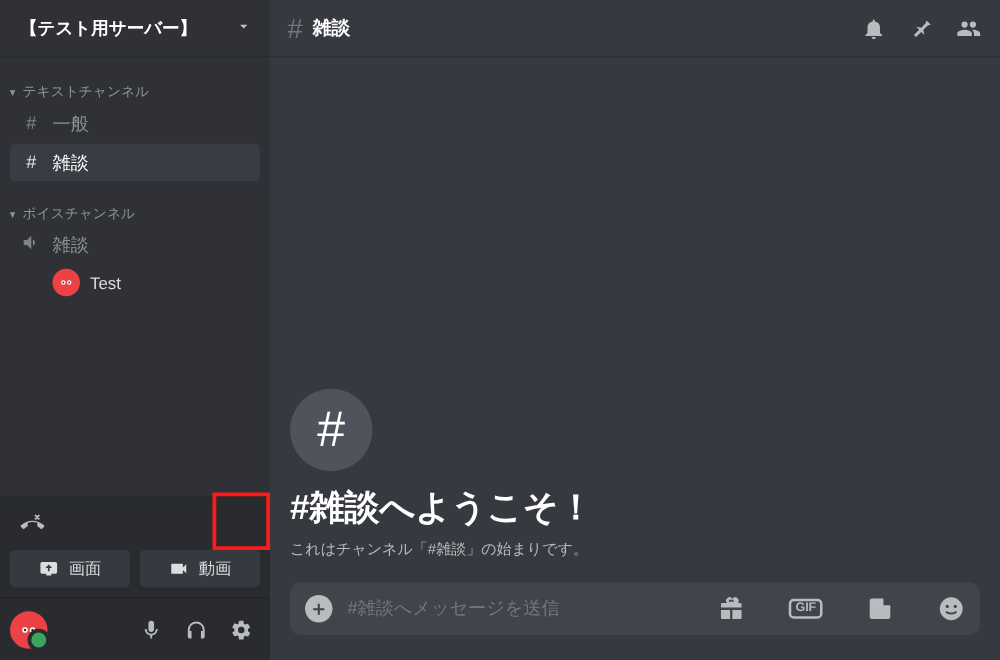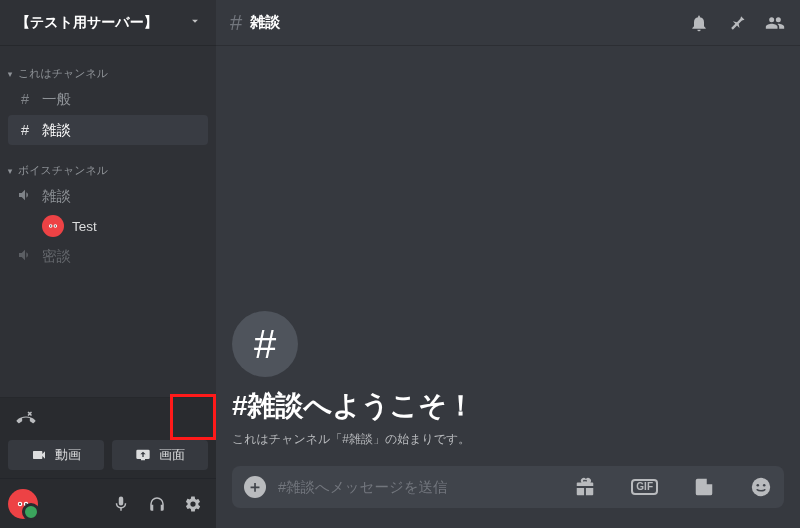--- a/index.html
+++ b/index.html
@@ -74,21 +74,21 @@
       <span class="chev">
         <svg width="14" height="14" viewBox="0 0 24 24">
             <path d="M7 10l5 5 5-5z"></path>
           </svg>
       </span>
     </div>
 
     <div class="channels">
       <div class="cat">
         <span class="arrow">▾</span>
-        <span>これはチャンネル</span>
+        <span>テキストチャンネル</span>
       </div>
       <div class="channel">
         <span class="hash">#</span>
         <span>一般</span>
       </div>
       <div class="channel selected">
         <span class="hash">#</span>
         <span>雑談</span>
       </div>
 
@@ -108,51 +108,43 @@
         <span class="ava">
           <svg viewBox="0 0 24 24">
               <circle cx="8" cy="12" r="3" fill="#fff"></circle>
               <circle cx="16" cy="12" r="3" fill="#fff"></circle>
               <circle cx="8" cy="12" r="1.3" fill="#2f3136"></circle>
               <circle cx="16" cy="12" r="1.3" fill="#2f3136"></circle>
             </svg>
         </span>
         <span>Test</span>
       </div>
-      <div class="channel" style="opacity:.55">
-        <span class="spk">
-          <svg width="16" height="16" viewBox="0 0 24 24">
-              <path d="M3 9v6h4l5 5V4L7 9H3zm13.5 3a4.5 4.5 0 0 0-2.5-4v8a4.5 4.5 0 0 0 2.5-4z"></path>
-            </svg>
-        </span>
-        <span>密談</span>
-      </div>
     </div>
 
     <div class="voice-status">
       <div class="disc-btn">
         <svg width="20" height="20" viewBox="0 0 24 24">
             <path d="M12 9c-1.6 0-3.15.25-4.6.72v3.1a1 1 0 0 1-.57.9 11.5 11.5 0 0 0-2.66 1.85 1 1 0 0 1-1.41 0L.93 13.73a1 1 0 0 1 0-1.41C3.94 9.31 7.83 7.8 12 7.8s8.06 1.51 11.07 4.52a1 1 0 0 1 0 1.41l-1.83 1.84a1 1 0 0 1-1.41 0 11.5 11.5 0 0 0-2.66-1.85 1 1 0 0 1-.57-.9v-3.1A15.4 15.4 0 0 0 12 9z"></path>
             <path d="M18 3l-3 3m0-3l3 3" stroke="currentColor" stroke-width="2" fill="none" stroke-linecap="round"></path>
           </svg>
       </div>
       <div class="highlight-box"></div>
     </div>
     <div class="voice-buttons">
       <div class="vbtn">
         <svg viewBox="0 0 24 24">
-            <path d="M17 10.5V7a1 1 0 0 0-1-1H4a1 1 0 0 0-1 1v10a1 1 0 0 0 1 1h12a1 1 0 0 0 1-1v-3.5l4 4v-11l-4 4z"></path>
-          </svg>
-        <span>動画</span>
+            <path d="M20 4H4a2 2 0 0 0-2 2v10a2 2 0 0 0 2 2h5v2h6v-2h5a2 2 0 0 0 2-2V6a2 2 0 0 0-2-2zm-8 3 4 4h-3v4h-2v-4H8l4-4z"></path>
+          </svg>
+        <span>画面</span>
       </div>
       <div class="vbtn">
         <svg viewBox="0 0 24 24">
-            <path d="M20 4H4a2 2 0 0 0-2 2v10a2 2 0 0 0 2 2h5v2h6v-2h5a2 2 0 0 0 2-2V6a2 2 0 0 0-2-2zm-8 3 4 4h-3v4h-2v-4H8l4-4z"></path>
-          </svg>
-        <span>画面</span>
+            <path d="M17 10.5V7a1 1 0 0 0-1-1H4a1 1 0 0 0-1 1v10a1 1 0 0 0 1 1h12a1 1 0 0 0 1-1v-3.5l4 4v-11l-4 4z"></path>
+          </svg>
+        <span>動画</span>
       </div>
     </div>
 
     <div class="user-panel">
       <div class="ava-wrap">
         <div class="ava">
             <svg width="18" height="18" viewBox="0 0 24 24">
               <circle cx="8" cy="12" r="3" fill="#fff"></circle>
               <circle cx="16" cy="12" r="3" fill="#fff"></circle>
               <circle cx="8" cy="12" r="1.3" fill="#2f3136"></circle>

